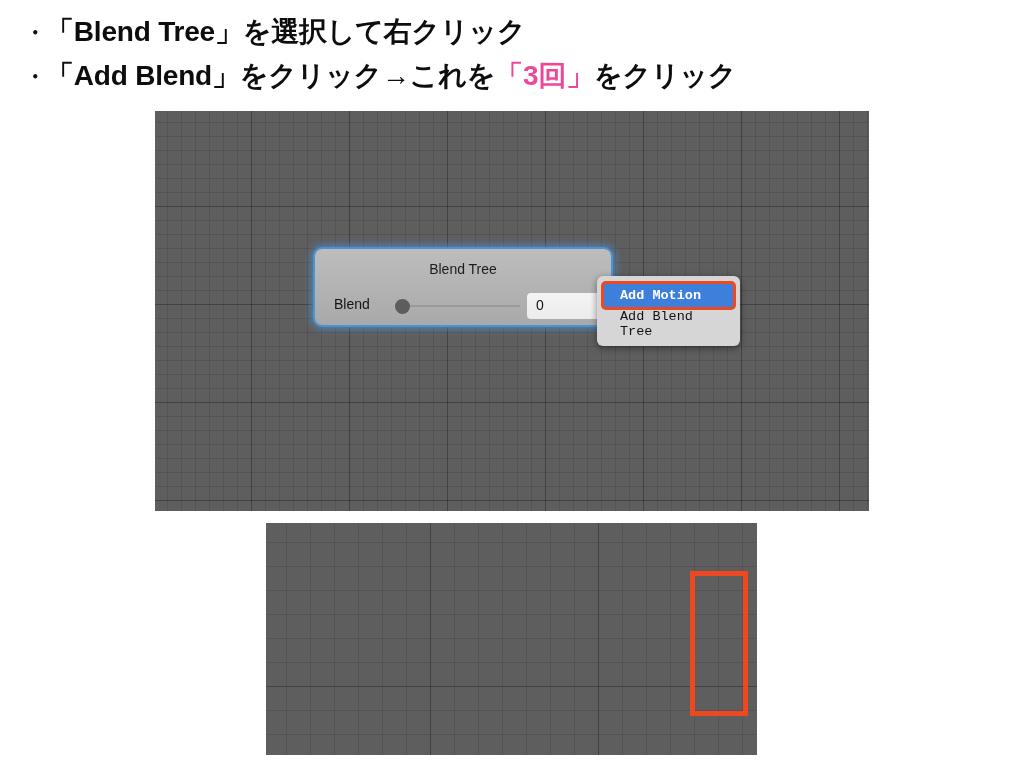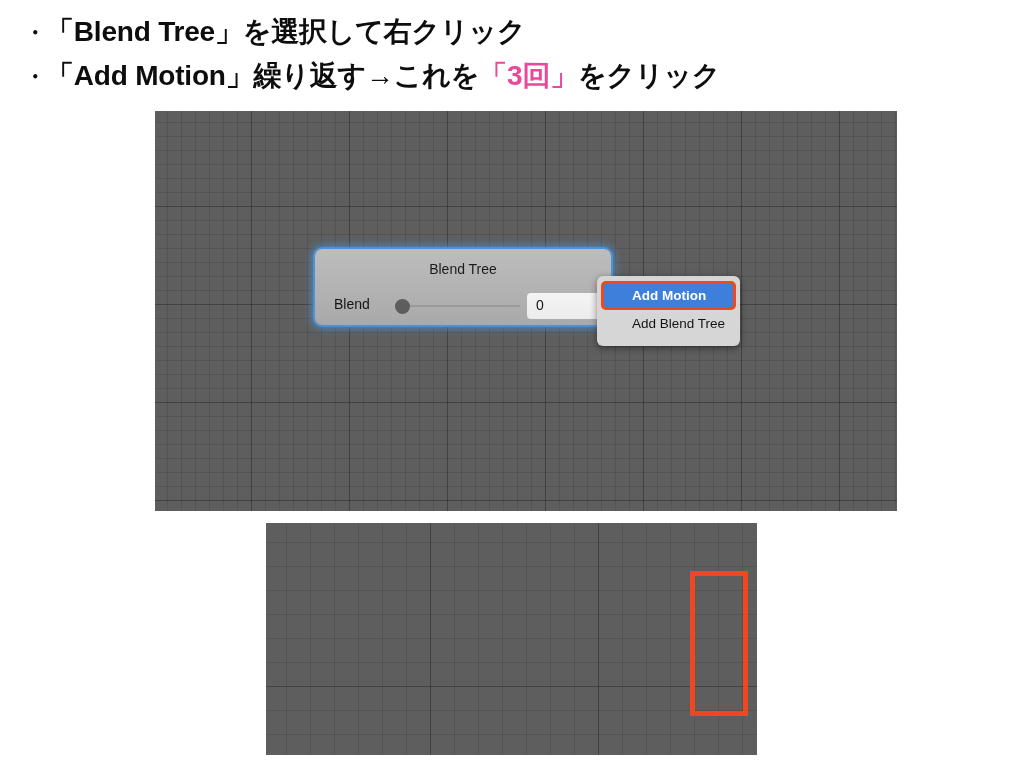--- a/index.html
+++ b/index.html
@@ -40,21 +40,20 @@
       linear-gradient(to right, rgba(0,0,0,0.22) 1px, transparent 1px),
       linear-gradient(to bottom, rgba(0,0,0,0.22) 1px, transparent 1px),
       linear-gradient(to right, rgba(0,0,0,0.10) 1px, transparent 1px),
       linear-gradient(to bottom, rgba(0,0,0,0.10) 1px, transparent 1px);
     background-size:
       98px 98px,
       98px 98px,
       14px 14px,
       14px 14px;
     background-position:-2px -3px,-2px -3px,-2px -3px,-2px -3px;
-    padding-left:28px;
   }
   .grid-bottom{
     left:266px;top:523px;width:491px;height:232px;
     background-image:
       linear-gradient(to right, rgba(0,0,0,0.22) 1px, transparent 1px),
       linear-gradient(to bottom, rgba(0,0,0,0.22) 1px, transparent 1px),
       linear-gradient(to right, rgba(0,0,0,0.10) 1px, transparent 1px),
       linear-gradient(to bottom, rgba(0,0,0,0.10) 1px, transparent 1px);
     background-size:
       168px 168px,
@@ -103,22 +102,22 @@
   }
   
   .ctx-menu{
     position:absolute;left:597px;top:276px;width:143px;height:70px;
     background:#d6d6d6;border-radius:6px;
     box-shadow:0 2px 7px rgba(0,0,0,0.45);
   }
   .ctx-item{
     position:absolute;left:7px;width:129px;height:23px;
     font-size:13.5px;color:#131313;
-    display:flex;align-items:center;padding-left:28px;
-    box-sizing:border-box;border-radius:2px;
+    display:flex;align-items:center;padding-left:16px;
+    box-sizing:border-box;border-radius:2px;font-family:Liberation Mono, monospace;
   }
   .ctx-item.sel{
     top:8px;background:#3d7fdb;color:#ffffff;font-weight:bold;
     box-shadow:0 0 0 3px #ee4822;
   }
   .ctx-item.plain{top:36px;}
   .red-box{
     position:absolute;left:690px;top:571px;width:58px;height:145px;
     border:5px solid #ee4822;box-sizing:border-box;
   }
@@ -128,21 +127,21 @@
 
 <div class="bullets">
 
   <div class="bullet-line l1">
     <span class="bullet-dot">・</span>
     <span class="bullet-text">「Blend Tree」を選択して右クリック</span>
   </div>
 
   <div class="bullet-line l2">
     <span class="bullet-dot">・</span>
-    <span class="bullet-text"><span>「Add Motion」繰り返す→これを</span><span class="hl-red">「3回」</span><span>をクリック</span></span>
+    <span class="bullet-text"><span>「Add Blend」をクリック→これを</span><span class="hl-red">「3回」</span><span>をクリック</span></span>
   </div>
 
 </div>
 
 <div class="panel grid-top">
 
   <div class="node-top">
     <div class="node-top-title">Blend Tree</div>
     <div class="node-top-row">
       <span class="node-top-label">Blend</span>

